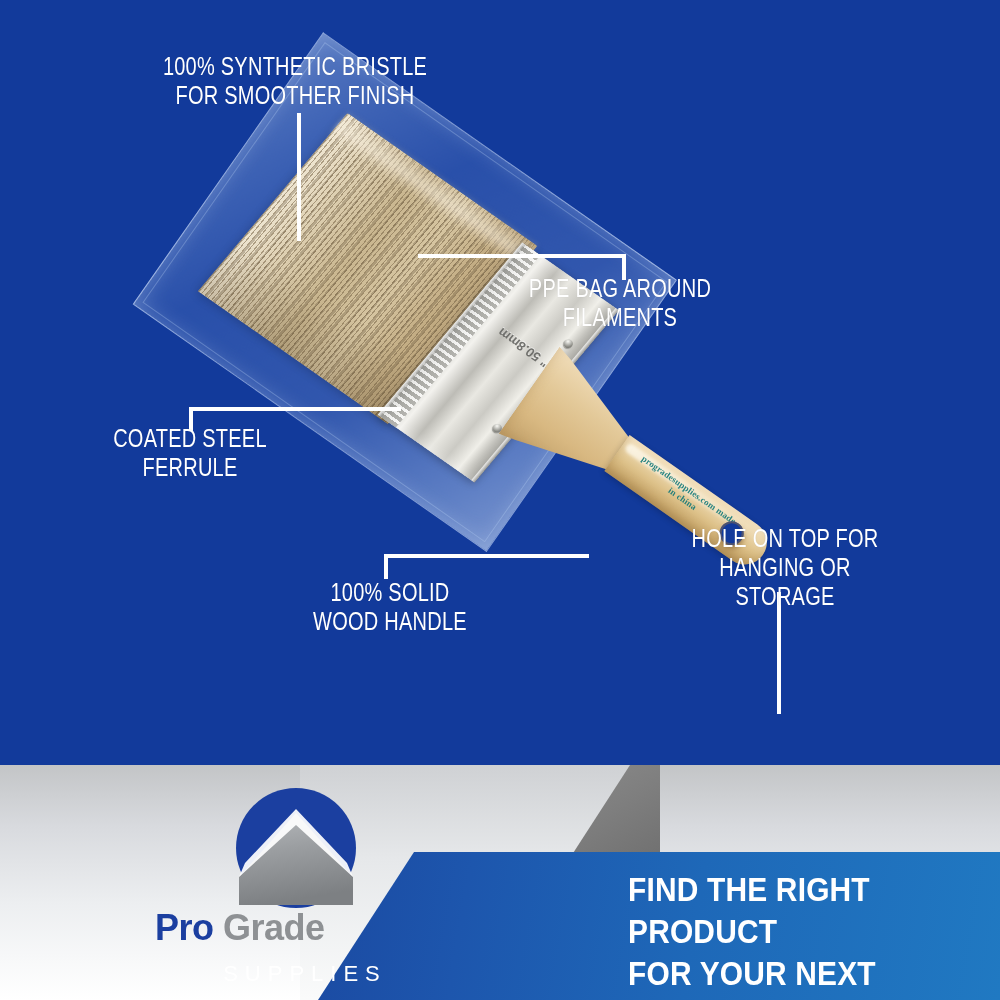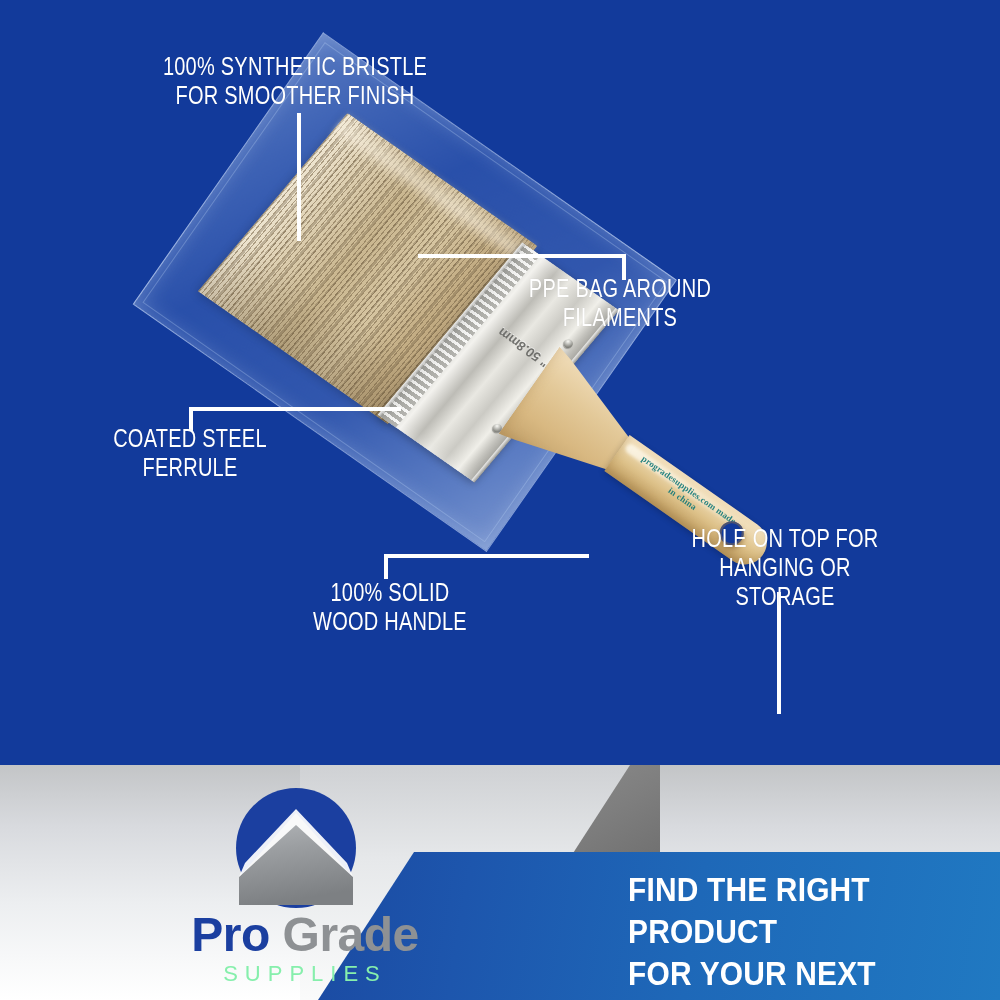--- a/index.html
+++ b/index.html
@@ -181,30 +181,30 @@
     font-family:"Liberation Sans Narrow","Liberation Sans","DejaVu Sans Condensed",sans-serif;
     font-weight:700;text-transform:uppercase;
     font-size:34px;line-height:42px;letter-spacing:.2px;
     transform:scaleX(.88);transform-origin:0 0;white-space:pre-line;
   }
 
   
   .logo{position:absolute;left:155px;top:785px;width:300px;height:200px;}
   .logo-mark{position:absolute;left:60px;top:0;width:162px;height:126px;}
   .logo-pro{
-    position:absolute;left:0;top:122px;width:300px;text-align:center;
-    font-family:"Liberation Sans","DejaVu Sans",sans-serif;
-    font-size:48px;font-weight:700;letter-spacing:-.5px;white-space:nowrap;
+    position:absolute;left:0;top:122px;width:300px;text-align:left;
+    font-family:"Liberation Sans","DejaVu Sans",sans-serif;
+    font-size:36px;font-weight:700;letter-spacing:-.5px;white-space:nowrap;
   }
   .logo-pro .w1{color:#1b3fa0;}
   .logo-pro .w2{color:#8e9194;}
   .logo-sub{
     position:absolute;left:0;top:176px;width:300px;text-align:center;
     font-family:"Liberation Sans","DejaVu Sans",sans-serif;
-    font-size:22px;font-weight:400;color:#86efac;letter-spacing:7px;
+    font-size:22px;font-weight:400;color:#ffffff;letter-spacing:7px;
   }
 </style>
 </head>
 <body>
 
 <div id="stage">
 
   <div class="blue-field"></div>
 
   <div id="brush-wrap">

